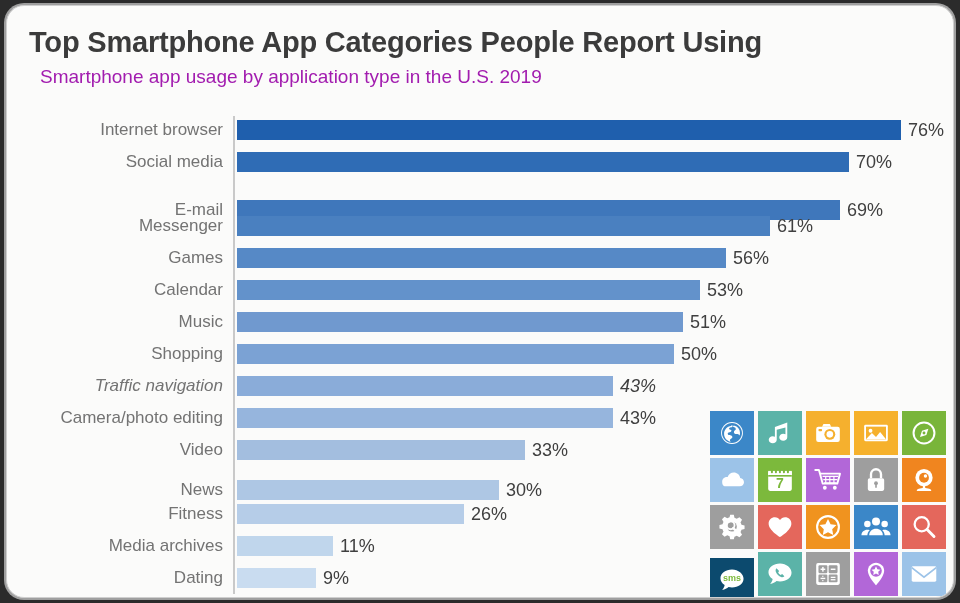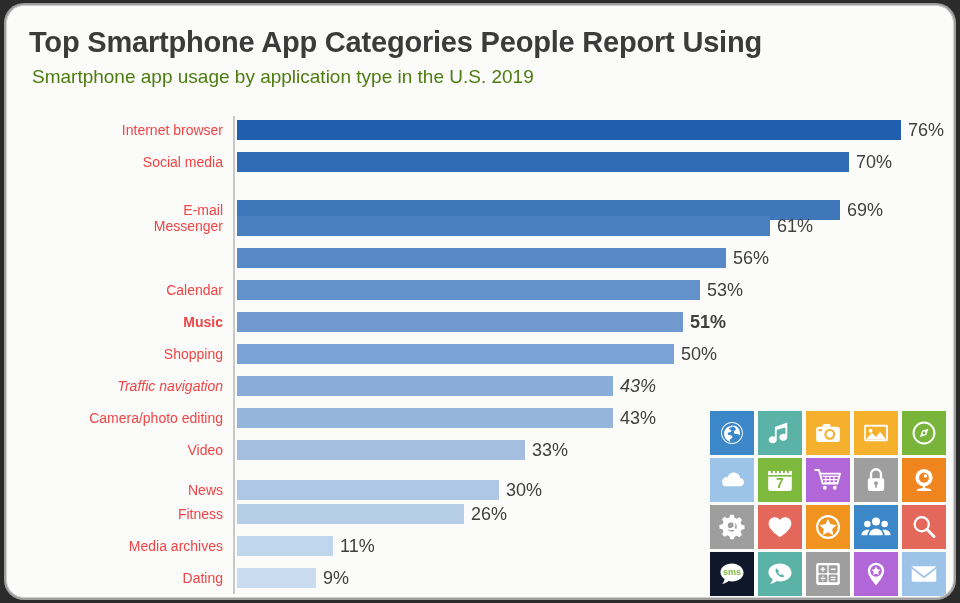--- a/index.html
+++ b/index.html
@@ -24,23 +24,23 @@
     position: absolute;
     left: 22px; top: 20px;
     font-size: 29px;
     font-weight: bold;
     color: #3b3b3b;
     letter-spacing: -0.2px;
     white-space: nowrap;
   }
   #subtitle {
     position: absolute;
-    left: 25px; top: 60px;
+    left: 33px; top: 60px;
     font-size: 19px;
-    color: #4d7c0f;
+    color: #a21caf;
     white-space: nowrap;
   }
   #plot {
     position: absolute;
     left: 0; top: 108px;
     width: 948px; height: 485px;
   }
   #axis-line {
     position: absolute;
     left: 226px; top: 2px;
@@ -52,22 +52,22 @@
     left: 0;
     width: 948px; height: 32px;
   }
   .cat-label {
     position: absolute;
     left: 0; top: 0;
     width: 216px; height: 32px;
     display: flex;
     align-items: center;
     justify-content: flex-end;
-    font-size: 14px;
-    color: #ef4444;
+    font-size: 17px;
+    color: #737373;
     white-space: nowrap;
   }
   .bar {
     position: absolute;
     left: 230px; top: 6px;
     height: 20px;
     border-radius: 0;
   }
   .val-label {
     position: absolute;
@@ -122,29 +122,30 @@
           <div class="cat-label">E-mail</div>
           <div class="bar" style="width: 603px; background: rgb(63, 119, 187);"></div>
           <div class="val-label" style="left: 840px;">69%</div>
         </div>
         <div class="row" style="top: 96px;">
           <div class="cat-label">Messenger</div>
           <div class="bar" style="width: 533px; background: rgb(74, 128, 192);"></div>
           <div class="val-label" style="left: 770px;">61%</div>
         </div>
         <div class="row" style="top: 128px;">
+          <div class="cat-label">Games</div>
           <div class="bar" style="width: 489px; background: rgb(86, 137, 198);"></div>
           <div class="val-label" style="left: 726px;">56%</div>
         </div>
         <div class="row" style="top: 160px;">
           <div class="cat-label">Calendar</div>
           <div class="bar" style="width: 463px; background: rgb(99, 146, 203);"></div>
           <div class="val-label" style="left: 700px;">53%</div>
         </div>
-        <div class="row" style="top: 192px; font-weight: bold;">
+        <div class="row" style="top: 192px;">
           <div class="cat-label">Music</div>
           <div class="bar" style="width: 446px; background: rgb(112, 153, 207);"></div>
           <div class="val-label" style="left: 683px;">51%</div>
         </div>
         <div class="row" style="top: 224px;">
           <div class="cat-label">Shopping</div>
           <div class="bar" style="width: 437px; background: rgb(123, 162, 212);"></div>
           <div class="val-label" style="left: 674px;">50%</div>
         </div>
         <div class="row" style="top: 256px; font-style: italic;">
@@ -295,21 +296,21 @@
           <circle cx="31.5" cy="18.8" r="3.6" fill="#ffffff"></circle>
           <path d="M38 31c0-3.5-2.9-6-6.5-6-.9 0-1.8.2-2.6.5 1.6 1.5 2.6 3.5 2.6 5.5z" fill="#ffffff"></path>
         </svg>
       </div>
       <div class="tile" style="background: rgb(228, 103, 92);">
         <svg viewBox="0 0 44 44" width="40" height="40">
           <circle cx="19.5" cy="19" r="7.8" fill="none" stroke="#ffffff" stroke-width="2.5"></circle>
           <path d="M25.4 24.8L33 32.5" stroke="#ffffff" stroke-width="3.2" stroke-linecap="round"></path>
         </svg>
       </div>
-      <div class="tile" style="background: #0f172a; position: relative;">
+      <div class="tile" style="background: #0c4a6e; position: relative; margin-top: 6px;">
         <svg viewBox="0 0 44 44" width="40" height="40">
           <path d="M22 10.5c-7 0-12.7 4.3-12.7 9.6 0 3 1.8 5.7 4.6 7.4-.2 1.9-1.2 3.9-2.7 5.5 2.9-.5 5.4-1.8 7-3.2 1.2.3 2.5.5 3.8.5 7 0 12.7-4.3 12.7-9.6s-5.7-10.2-12.7-10.2z" fill="#ffffff"></path>
         </svg>
         <div style="position: absolute; width: 44px; text-align: center; pointer-events: none; margin-top: -4px; font-size: 9px; font-weight: bold; color: rgb(124, 185, 60);">sms</div>
       </div>
       <div class="tile" style="background: rgb(91, 179, 168);">
         <svg viewBox="0 0 44 44" width="40" height="40">
           <path d="M22 10.5c-7 0-12.7 4.3-12.7 9.6 0 3 1.8 5.7 4.6 7.4-.2 1.9-1.2 3.9-2.7 5.5 2.9-.5 5.4-1.8 7-3.2 1.2.3 2.5.5 3.8.5 7 0 12.7-4.3 12.7-9.6s-5.7-10.2-12.7-10.2z" fill="#ffffff"></path>
           <path d="M18.2 15.8c-1 1-1.3 2.3-.8 3.6.9 2.4 3.4 4.9 5.8 5.8 1.3.5 2.6.2 3.6-.8l-2.4-2.4-1.7 1c-1-.5-2.2-1.7-2.7-2.7l1-1.7z" fill="#5bb3a8"></path>
         </svg>

